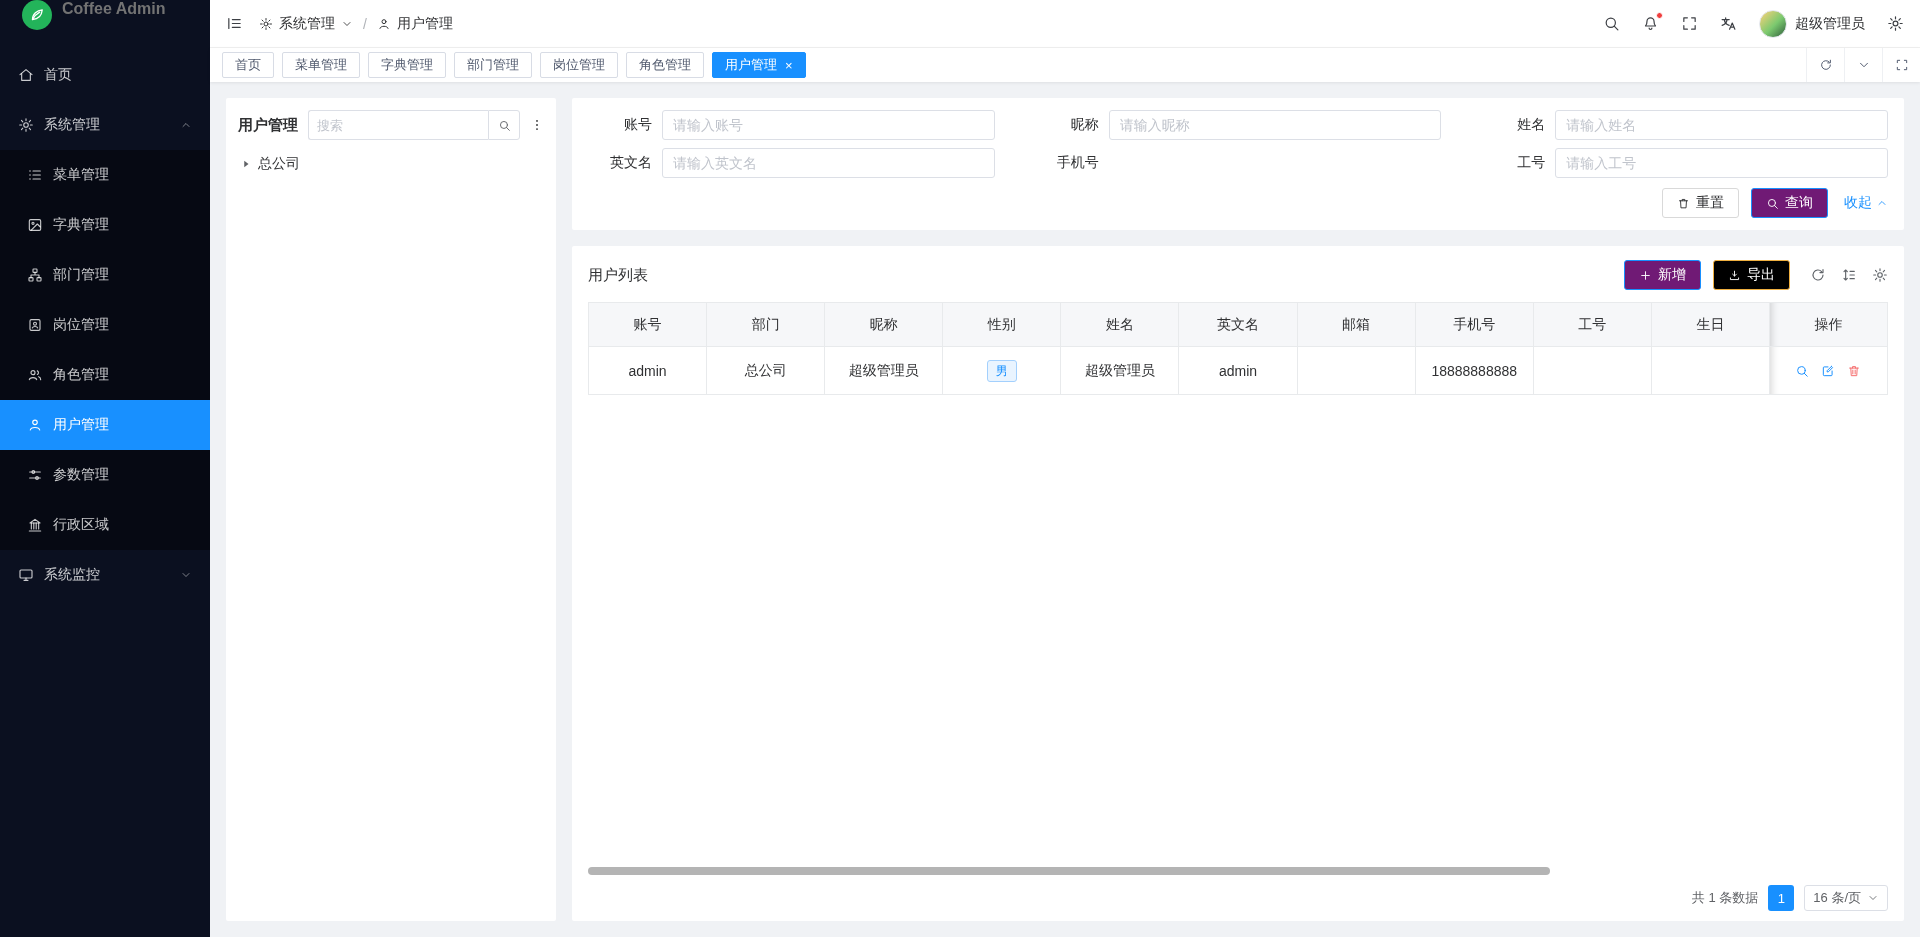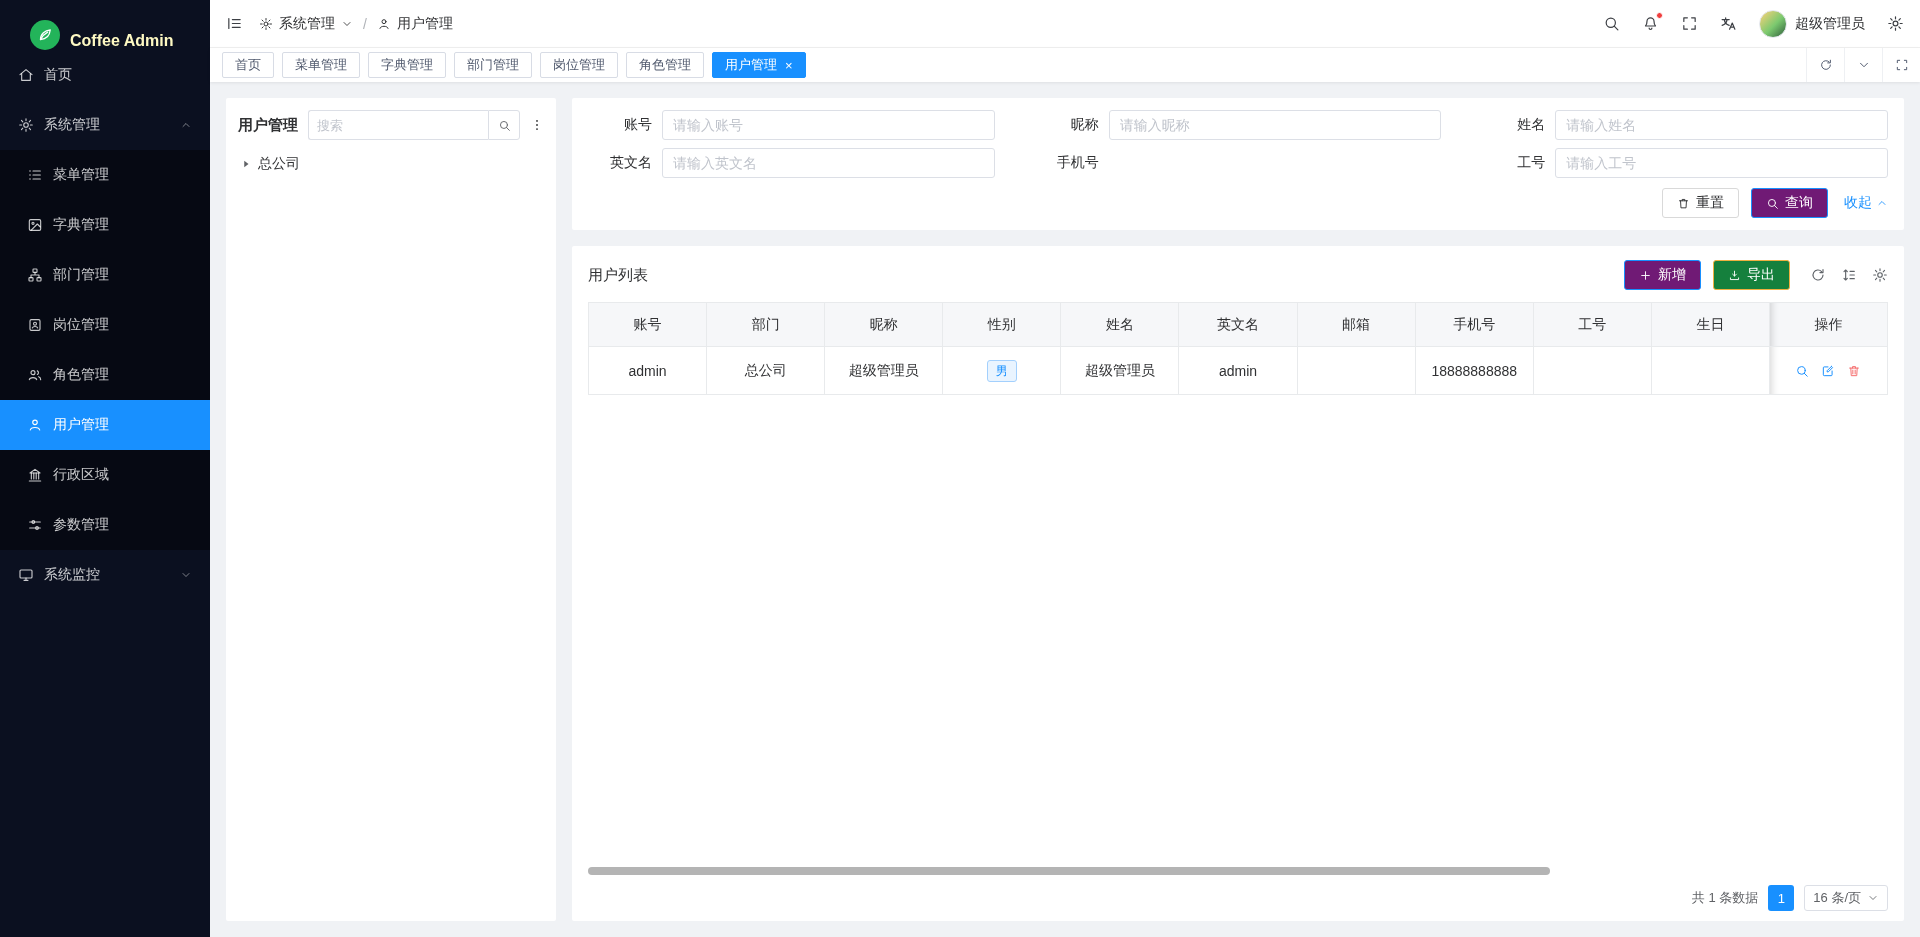--- a/index.html
+++ b/index.html
@@ -12,21 +12,21 @@
   .ic *{fill:none;stroke:currentColor;stroke-width:1.7;stroke-linecap:round;stroke-linejoin:round;}
   .ic .fil{fill:currentColor;stroke:none;}
   .ic12{width:12px;height:12px;}
   .ic13{width:13px;height:13px;}
   .ic14{width:14px;height:14px;}
   .ic17{width:17px;height:17px;}
   .ic18{width:18px;height:18px;}
 
   
   .sidebar{flex:0 0 210px;width:210px;background:#0b1020;display:flex;flex-direction:column;}
-  .logo{height:50px;display:flex;align-items:flex-end;gap:10px;padding:0 30px;color:#fef9c3;cursor:pointer;}
+  .logo{height:50px;display:flex;align-items:flex-start;gap:10px;padding:0 22px;color:#737373;cursor:pointer;}
   .logo-badge{width:30px;height:30px;border-radius:50%;background:#23b45a;display:grid;place-items:center;color:#fff;flex:0 0 30px;}
   .logo-text{font-weight:bold;font-size:16px;white-space:nowrap;}
   .menu{flex:1;overflow:hidden;}
   .menu-item{height:50px;display:flex;align-items:center;gap:10px;padding:0 18px;font-size:14px;color:rgba(255,255,255,.78);cursor:pointer;}
   .menu-item.sub{padding-left:27px;background:#060913;}
   .menu-item.active{background:#1890ff;color:#fff;}
   .mi-label{flex:1;white-space:nowrap;}
   .chev{color:rgba(255,255,255,.55);}
 
   
@@ -70,21 +70,21 @@
 
   
   .filter-card{padding:12px 16px;}
   .filter-grid{display:grid;grid-template-columns:repeat(3,1fr);column-gap:40px;row-gap:8px;}
   .field{display:flex;align-items:center;}
   .field label{flex:0 0 64px;width:64px;text-align:right;margin-right:10px;color:#303133;cursor:default;}
   .field input{flex:1;min-width:0;height:30px;border:1px solid #dcdfe6;border-radius:3px;padding:0 10px;font-size:14px;outline:none;color:#303133;font-family:inherit;}
   .filter-actions{display:flex;justify-content:flex-end;align-items:center;gap:12px;margin-top:10px;}
   .btn{height:30px;padding:0 14px;border-radius:3px;border:1px solid #d9d9d9;background:#fff;color:#303133;font-size:14px;display:inline-flex;align-items:center;gap:6px;cursor:pointer;font-family:inherit;white-space:nowrap;}
   .btn-primary{background:#701a75;border-color:#1890ff;color:#fff;}
-  .btn-warning{background:#15803d;border-color:#efb041;color:#fff;}
+  .btn-warning{background:#000000;border-color:#efb041;color:#fff;}
   .link{color:#1890ff;display:inline-flex;align-items:center;gap:4px;cursor:pointer;font-size:14px;margin-left:4px;}
 
   
   .list-card{flex:1;padding:12px 16px 10px;display:flex;flex-direction:column;min-height:0;}
   .list-head{display:flex;align-items:center;height:34px;}
   .list-title{font-size:15px;font-weight:500;}
   .list-tools{margin-left:auto;display:flex;align-items:center;gap:12px;}
   .tool-icons{display:flex;align-items:center;gap:15px;color:#5f6368;margin-left:8px;}
   .tool-icons .icon-btn{color:#5f6368;}
 
@@ -194,33 +194,33 @@
       <div class="menu-item sub active">
         <svg class="ic" viewBox="0 0 24 24">
             <circle cx="12" cy="8" r="3.4"></circle>
             <path d="M5 19.5c.8-5 13.2-5 14 0"></path>
           </svg>
         <span class="mi-label">用户管理</span>
       </div>
 
       <div class="menu-item sub">
         <svg class="ic" viewBox="0 0 24 24">
-            <path d="M3.5 21h17M4.5 9h15M12 3.5 19.5 9h-15L12 3.5z"></path>
-            <path d="M6.5 9v9M10.2 9v9M13.8 9v9M17.5 9v9"></path>
-          </svg>
-        <span class="mi-label">行政区域</span>
-      </div>
-
-      <div class="menu-item sub">
-        <svg class="ic" viewBox="0 0 24 24">
             <path d="M4 7.5h16M4 16.5h16"></path>
             <circle cx="9.5" cy="7.5" r="2"></circle>
             <circle cx="15" cy="16.5" r="2"></circle>
           </svg>
         <span class="mi-label">参数管理</span>
+      </div>
+
+      <div class="menu-item sub">
+        <svg class="ic" viewBox="0 0 24 24">
+            <path d="M3.5 21h17M4.5 9h15M12 3.5 19.5 9h-15L12 3.5z"></path>
+            <path d="M6.5 9v9M10.2 9v9M13.8 9v9M17.5 9v9"></path>
+          </svg>
+        <span class="mi-label">行政区域</span>
       </div>
 
       <div class="menu-item">
         <svg class="ic" viewBox="0 0 24 24">
             <rect x="3" y="4.5" width="18" height="12" rx="1.5"></rect>
             <path d="M9 20h6M12 16.5V20"></path>
           </svg>
         <span class="mi-label">系统监控</span>
         <svg class="ic ic12 chev" viewBox="0 0 24 24">
             <path d="M6 9l6 6 6-6"></path>

